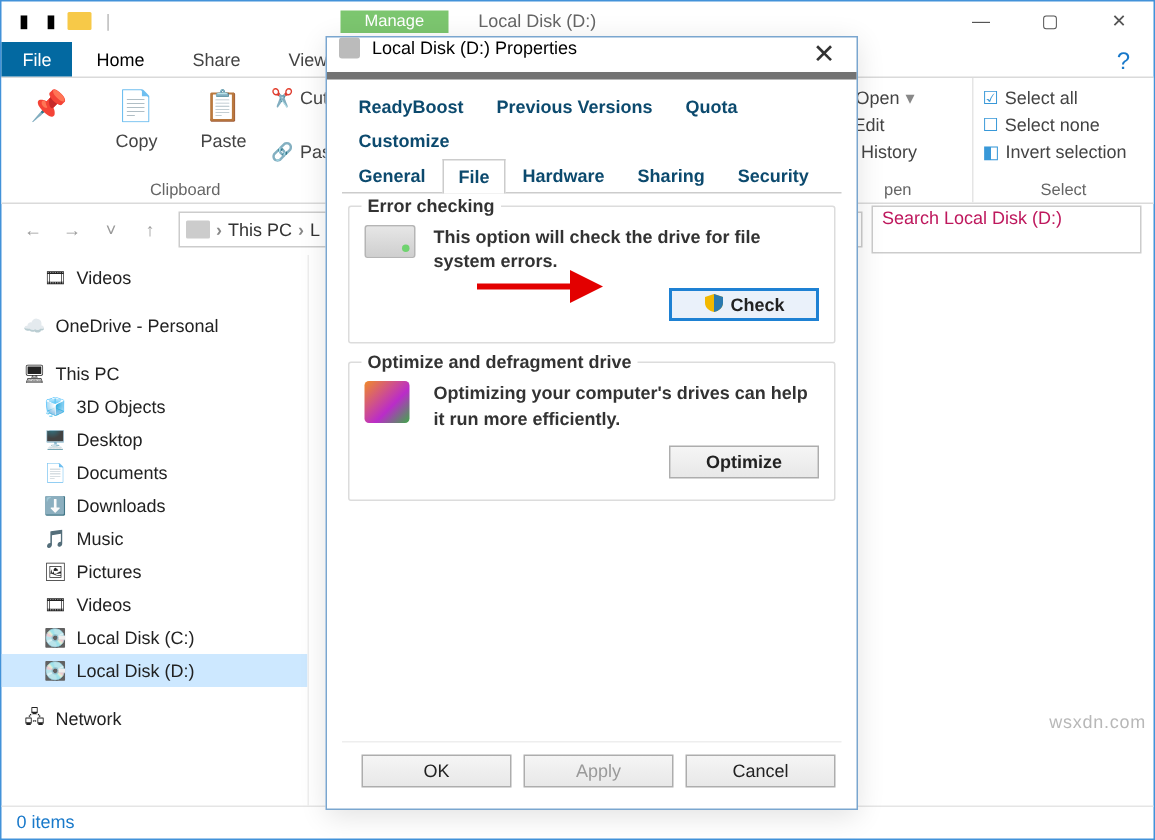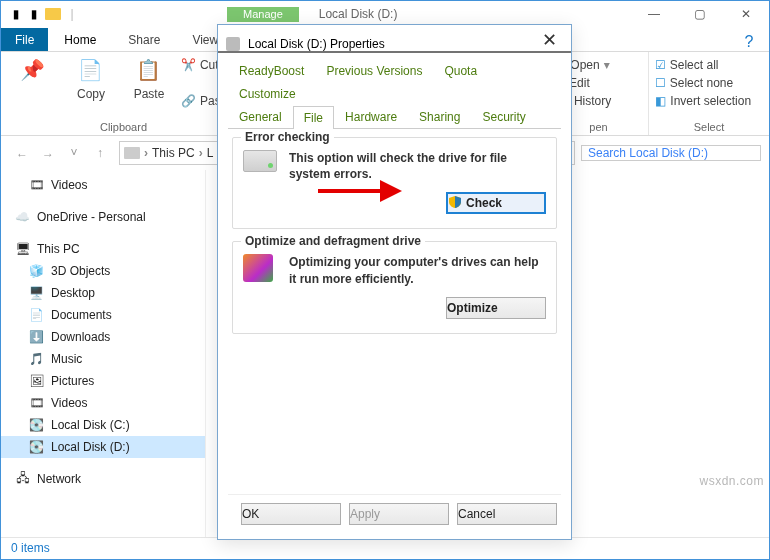--- a/index.html
+++ b/index.html
@@ -38,56 +38,56 @@
   .rgrp.wide { flex: 1; align-items: stretch; }
 
   
   .fe-addr { height: 34px; display: flex; align-items: center; gap: 6px; padding: 4px 8px; }
   .navarr { display: flex; gap: 0; }
   .navarr span { width: 26px; height: 24px; display: flex; align-items: center; justify-content: center; color: #999; border: 1px solid transparent; }
   .crumbs { flex: 1; height: 24px; border: 1px solid #ccc; display: flex; align-items: center; gap: 2px; padding: 0 4px; }
   .crumbs span { color: #333; }
   .sep { color: #888 !important; padding: 0 2px; font-weight: bold; }
   .crumb-refresh { margin-left: auto; color: #888; padding: 0 6px; }
-  .search { width: 180px; height: 16px; border: 1px solid #ccc; display: flex; align-items: flex-start; padding: 0 6px; color: #3b82f6; }
+  .search { width: 180px; height: 32px; border: 1px solid #ccc; display: flex; align-items: flex-start; padding: 0 6px; color: #be185d; }
 
   
   .fe-main { position: absolute; top: 169px; bottom: 22px; left: 0; right: 0; display: flex; }
   .tree { width: 205px; overflow: hidden; border-right: 1px solid #eee; padding-top: 4px; }
   .tree-item { display: flex; align-items: center; gap: 6px; padding: 3px 4px 3px 28px; color: #222; white-space: nowrap; }
   .tree-item.sel { background: #cde8ff; }
   .tree-item .ic { width: 16px; height: 16px; display: inline-flex; align-items: center; justify-content: center; }
   .tree-item.top { padding-left: 14px; font-weight: 500; }
   .tree-gap { height: 10px; }
 
   .content { flex: 1; }
 
   .fe-status { position: absolute; bottom: 0; left: 0; right: 0; height: 22px; border-top: 1px solid #e5e5e5; padding: 3px 10px; color: #1979ca; font-size: 12px; }
 
   
   .dlg { position: absolute; left: 217px; top: 24px; width: 355px; height: 516px; background: #fff; border: 1px solid #7aa6cf; box-shadow: 0 4px 18px rgba(0,0,0,.12); }
-  .dlg-title { height: 28px; display: flex; align-items: flex-end; gap: 8px; padding: 0 8px; border-bottom: 2px solid #737373; }
+  .dlg-title { height: 28px; display: flex; align-items: flex-start; gap: 8px; padding: 0 8px; border-bottom: 5px solid #737373; }
   .dlg-title .dic { width: 14px; height: 14px; background: #bbb; border-radius: 2px; }
   .dlg-close { margin-left: auto; font-size: 18px; color: #333; padding: 0 6px; }
   .dlg-body { padding: 6px 10px 10px; height: calc(100% - 28px); display: flex; flex-direction: column; }
 
   .tabs { display: flex; flex-wrap: wrap; border-bottom: 1px solid #ccc; }
-  .tabs span { padding: 4px 10px; color: #4d7c0f; border: 1px solid transparent; border-bottom: none; cursor: default; }
+  .tabs span { padding: 4px 10px; color: #0c4a6e; border: 1px solid transparent; border-bottom: none; cursor: default; font-weight: bold; }
   .tabs span.active { background: #fff; border-color: #ccc; position: relative; top: 1px; }
 
   .panel { flex: 1; padding: 8px 4px; overflow: hidden; font-weight: bold; }
 
   .group { border: 1px solid #dcdcdc; border-radius: 2px; margin-bottom: 12px; padding: 12px 10px 14px; position: relative; }
   .group .legend { position: absolute; top: -8px; left: 8px; background: #fff; padding: 0 4px; color: #333; font-size: 12px; }
   .group-body { display: flex; gap: 12px; align-items: flex-start; }
   .gic { width: 34px; height: 30px; flex-shrink: 0; }
   .gtxt { flex: 1; display: flex; flex-direction: column; gap: 10px; }
   .gtxt p { color: #333; font-size: 12px; line-height: 1.35; }
   .gbtns { display: flex; justify-content: flex-end; gap: 10px; }
-  .btn { min-width: 100px; height: 22px; border: 1px solid #adadad; background: linear-gradient(#f5f5f5,#e8e8e8); display: flex; align-items: center; justify-content: flex-start; gap: 4px; font-size: 12px; color: #222; }
+  .btn { min-width: 100px; height: 22px; border: 1px solid #adadad; background: linear-gradient(#f5f5f5,#e8e8e8); display: flex; align-items: center; justify-content: center; gap: 4px; font-size: 12px; color: #222; }
   .btn.primary { border: 2px solid #1e81d3; background: #eaf1fa; }
   .shield { display:inline-block; }
 
   
   .arrow { position: absolute; left: 100px; top: 151px; width: 90px; height: 32px; pointer-events: none; }
   .arrow-line { position: absolute; top: 13px; left: 0; width: 66px; height: 4px; background: #e30000; }
   .arrow-head { position: absolute; left: 62px; top: 4px; width: 0; height: 0; border-left: 22px solid #e30000; border-top: 11px solid transparent; border-bottom: 11px solid transparent; }
 
   .dlg-foot { display: flex; justify-content: flex-end; gap: 8px; padding: 8px 4px 4px; border-top: 1px solid #eee; }
   .btn.disabled { color: #9a9a9a; }

